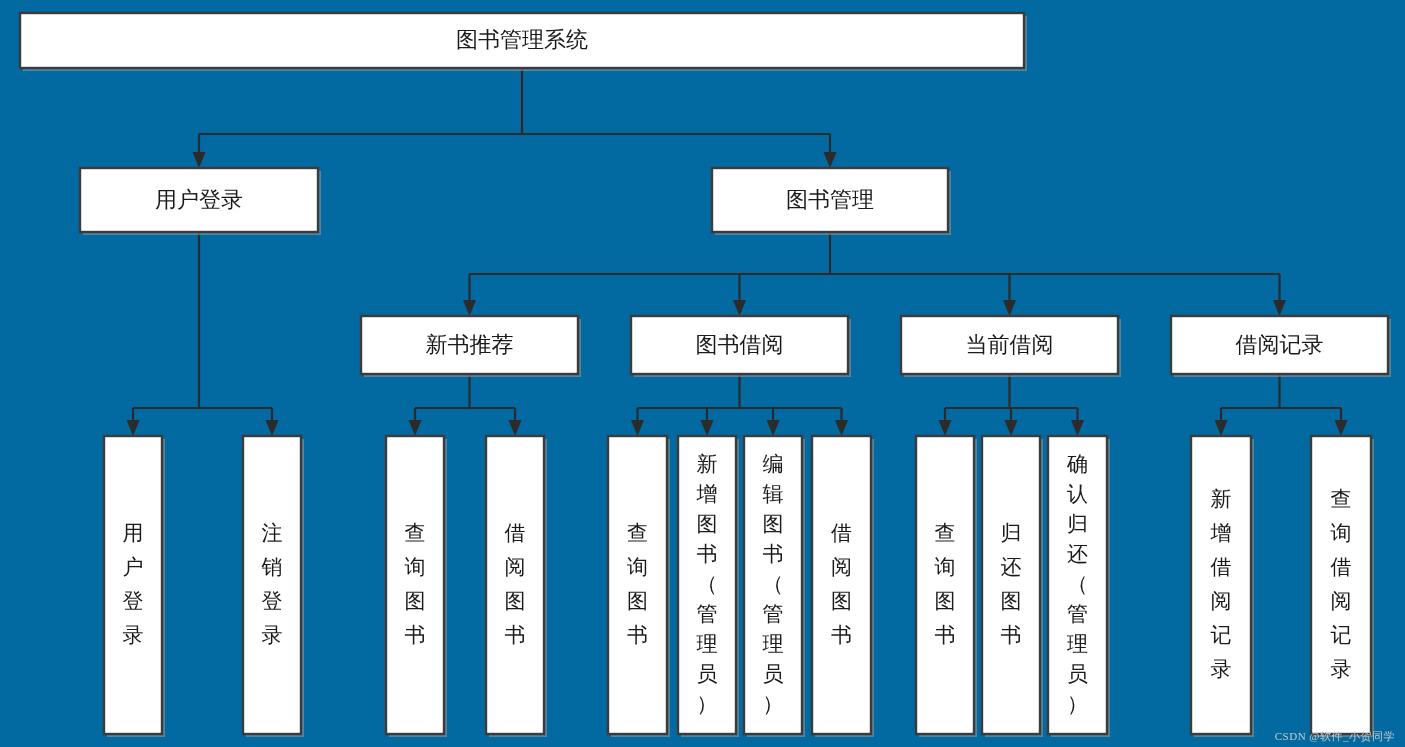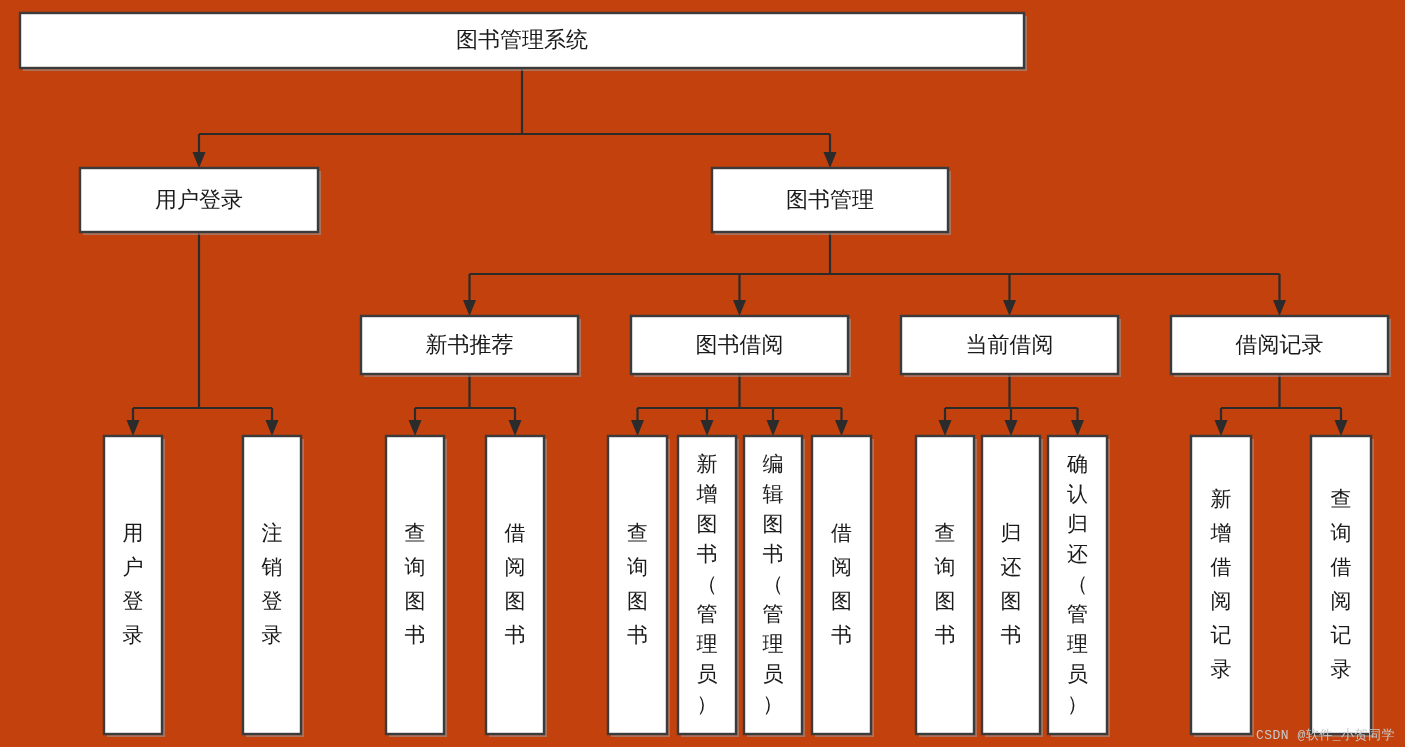--- a/index.html
+++ b/index.html
@@ -11,21 +11,21 @@
   body {
     width: 1405px;
     height: 747px;
     font-family: "Liberation Sans", "DejaVu Sans", sans-serif;
     overflow: hidden;
   }
   #diagram-root {
     position: relative;
     width: 1405px;
     height: 747px;
-    background: #c2410c;
+    background: #0369a1;
   }
   svg.diagram-canvas {
     position: absolute;
     left: 0;
     top: 0;
     width: 1405px;
     height: 747px;
     display: block;
   }
   .node-rect {
@@ -60,22 +60,22 @@
     fill: #1a1a1a;
     font-size: 21px;
     text-anchor: middle;
     dominant-baseline: middle;
     white-space: pre;
   }
   .watermark {
     position: absolute;
     right: 10px;
     bottom: 3px;
-    font-family: Liberation Mono, monospace;
-    font-size: 13px;
+    font-family: Liberation Serif, serif;
+    font-size: 11px;
     color: #c9c9c9;
     letter-spacing: 0.5px;
     user-select: none;
     pointer-events: none;
   }
 </style>
 </head>
 <body>
 
 <div id="diagram-root">

